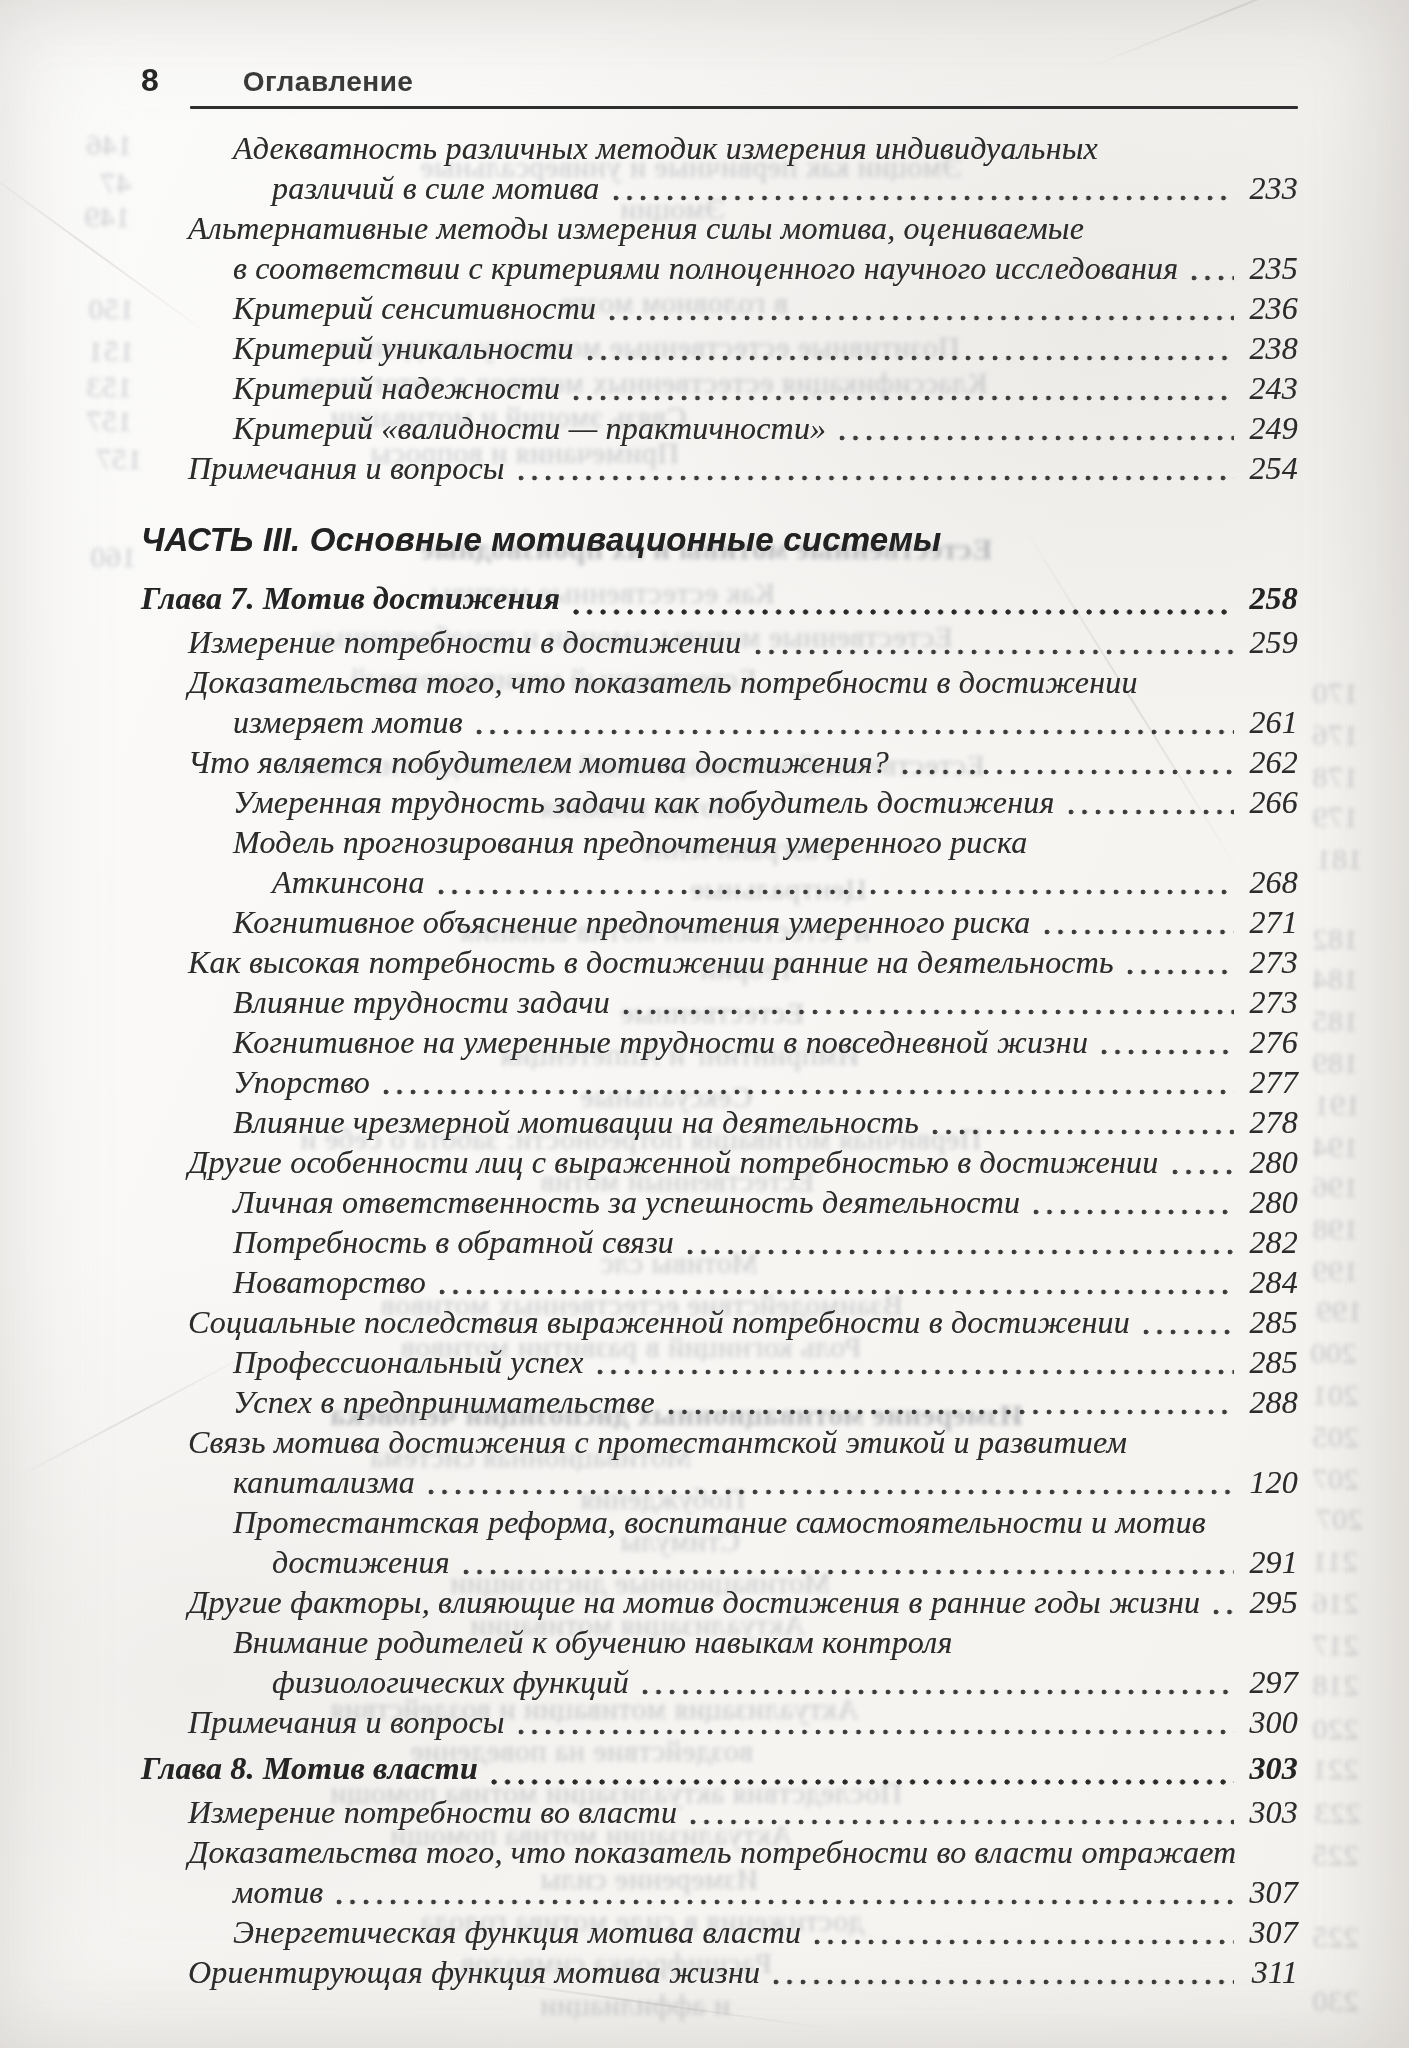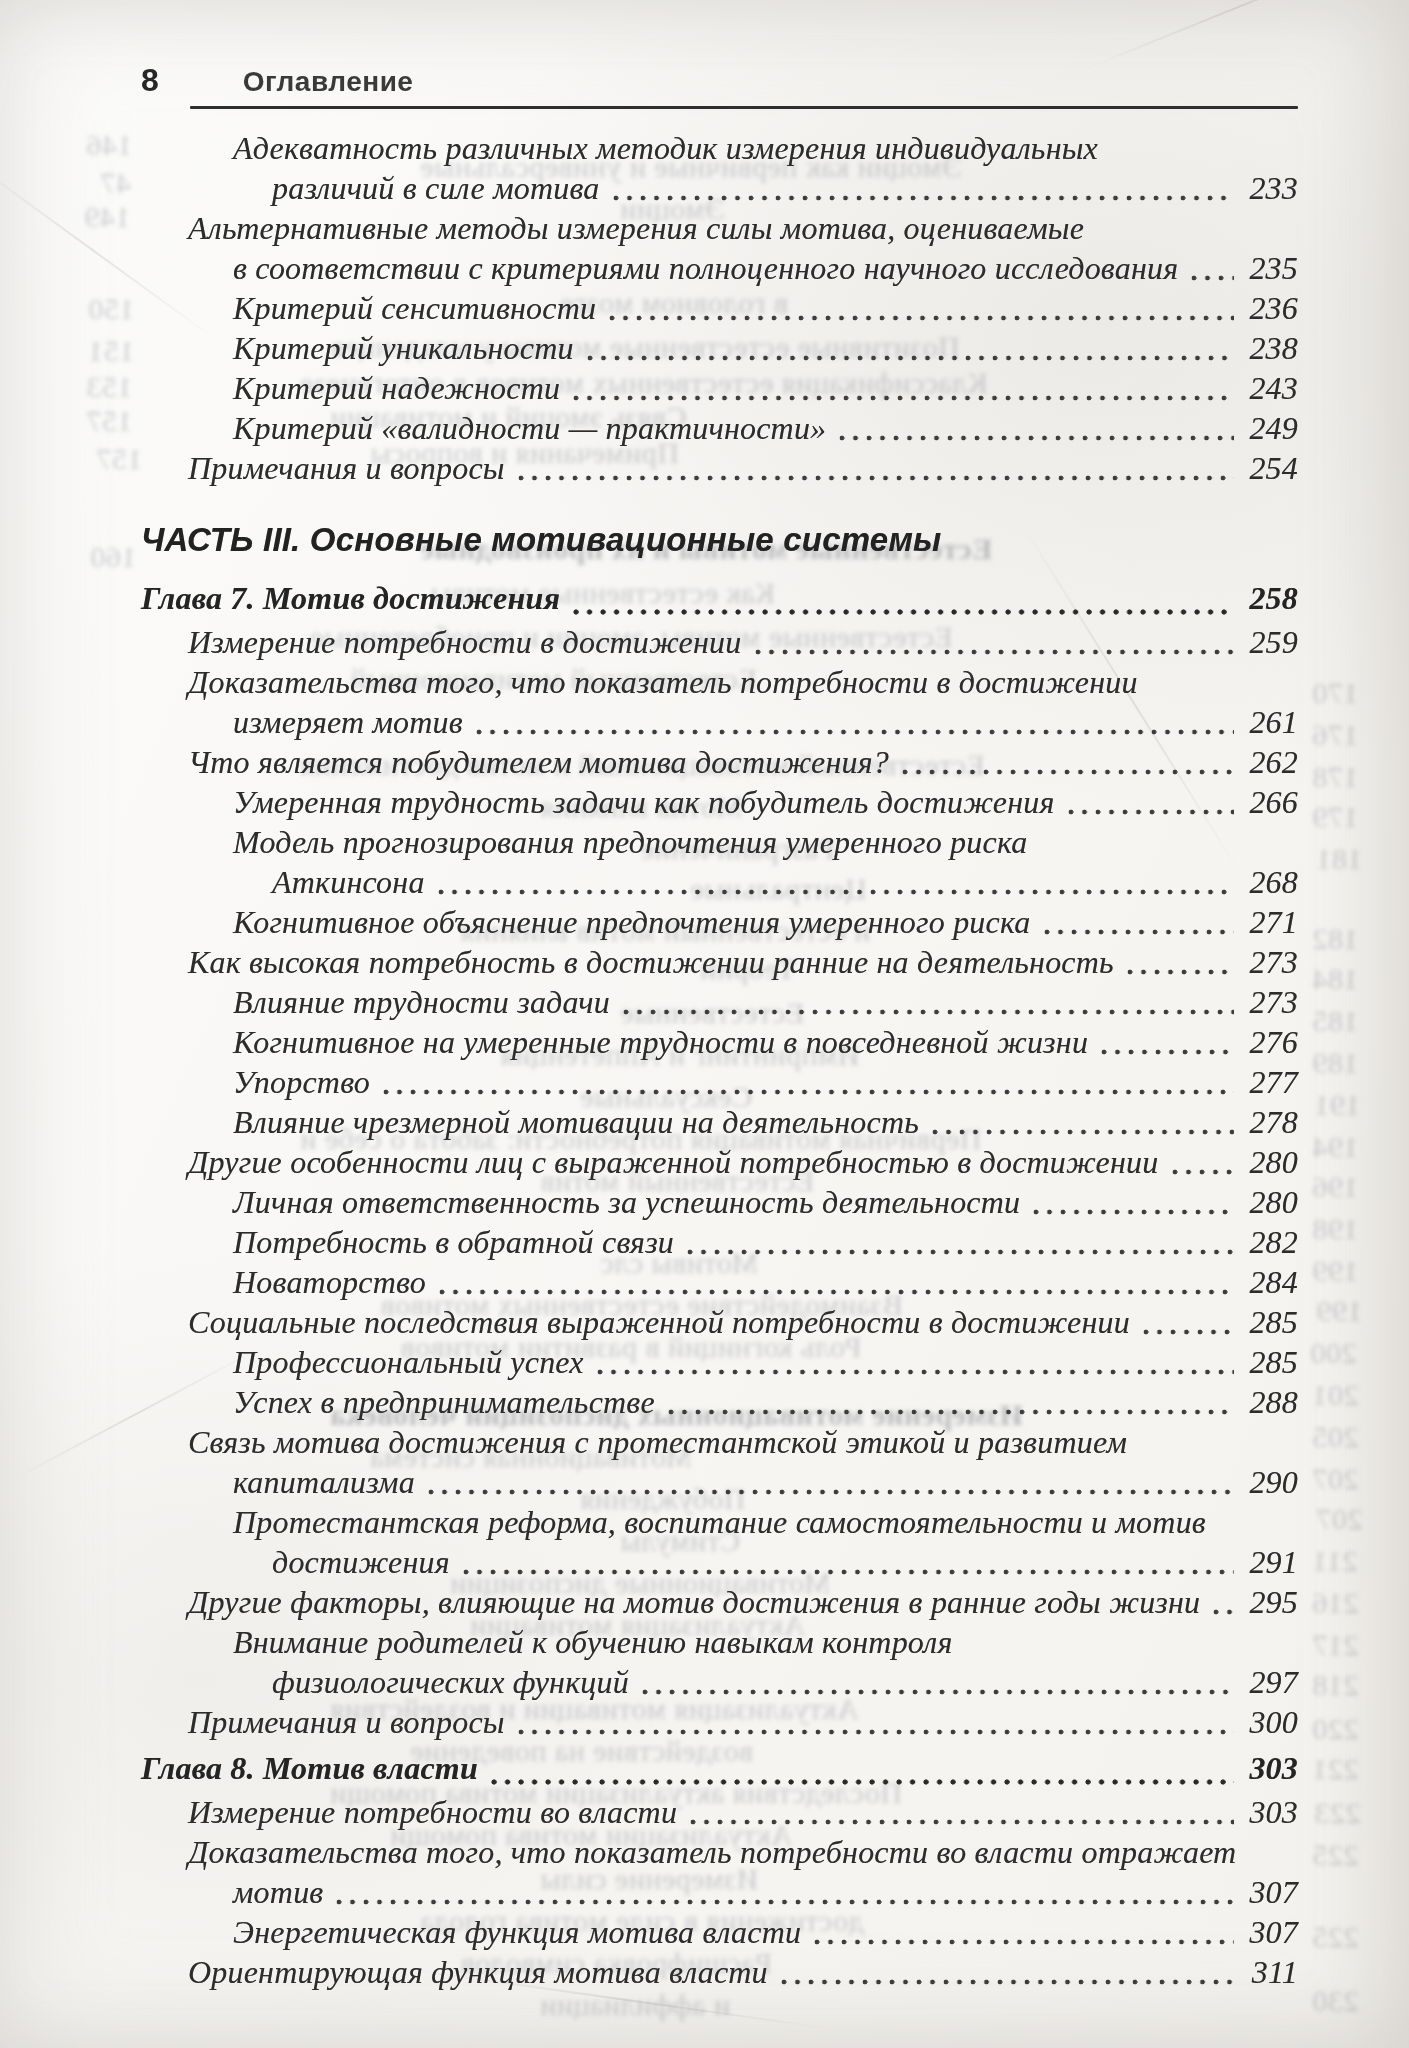--- a/index.html
+++ b/index.html
@@ -328,21 +328,21 @@
         <span class="txt">Успех в предпринимательстве</span>
         <span class="leader"></span>
         <span class="pg">288</span>
       </div>
       <div class="row entry indent-1">
         <span class="txt">Связь мотива достижения с протестантской этикой и развитием</span>
       </div>
       <div class="row entry indent-2">
         <span class="txt">капитализма</span>
         <span class="leader"></span>
-        <span class="pg">290</span>
+        <span class="pg">120</span>
       </div>
       <div class="row entry indent-2">
         <span class="txt">Протестантская реформа, воспитание самостоятельности и мотив</span>
       </div>
       <div class="row entry indent-3">
         <span class="txt">достижения</span>
         <span class="leader"></span>
         <span class="pg">291</span>
       </div>
       <div class="row entry indent-1">
@@ -380,19 +380,19 @@
         <span class="txt">мотив</span>
         <span class="leader"></span>
         <span class="pg">307</span>
       </div>
       <div class="row entry indent-2">
         <span class="txt">Энергетическая функция мотива власти</span>
         <span class="leader"></span>
         <span class="pg">307</span>
       </div>
       <div class="row entry indent-1">
-        <span class="txt">Ориентирующая функция мотива власти</span>
+        <span class="txt">Ориентирующая функция мотива жизни</span>
         <span class="leader"></span>
         <span class="pg">311</span>
       </div>
     </div>
 
 </div>
 
 </body></html>

